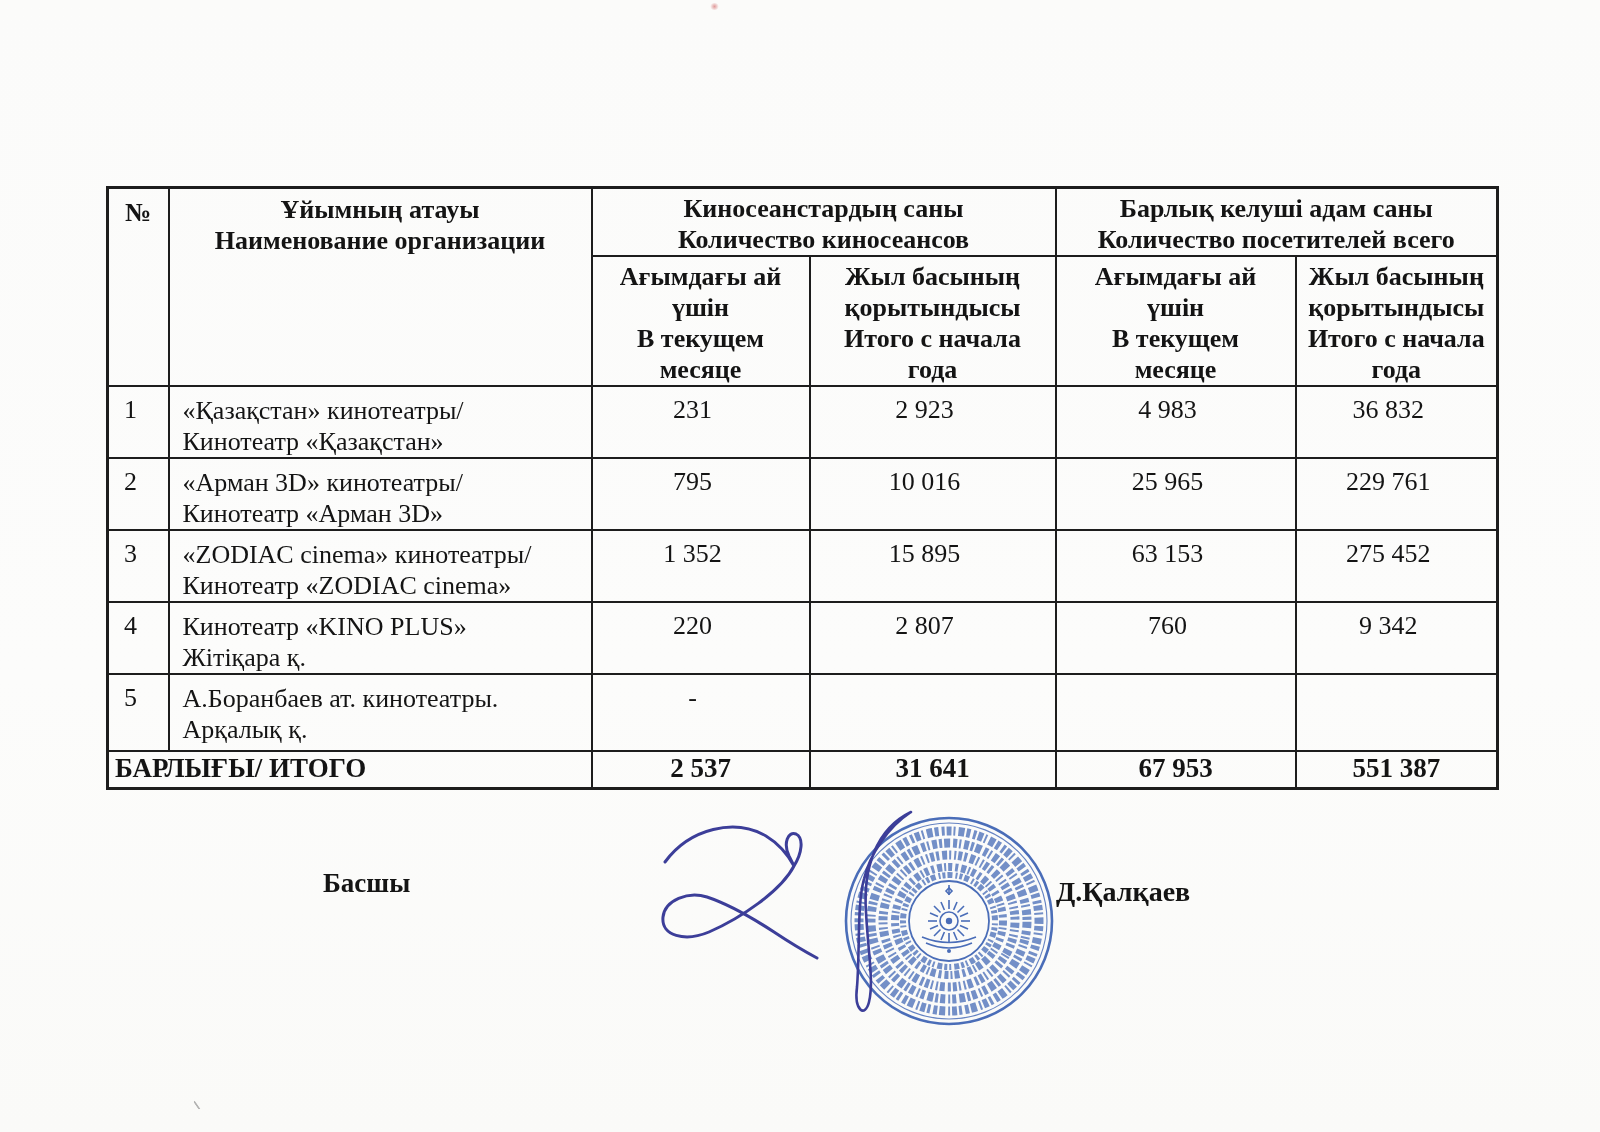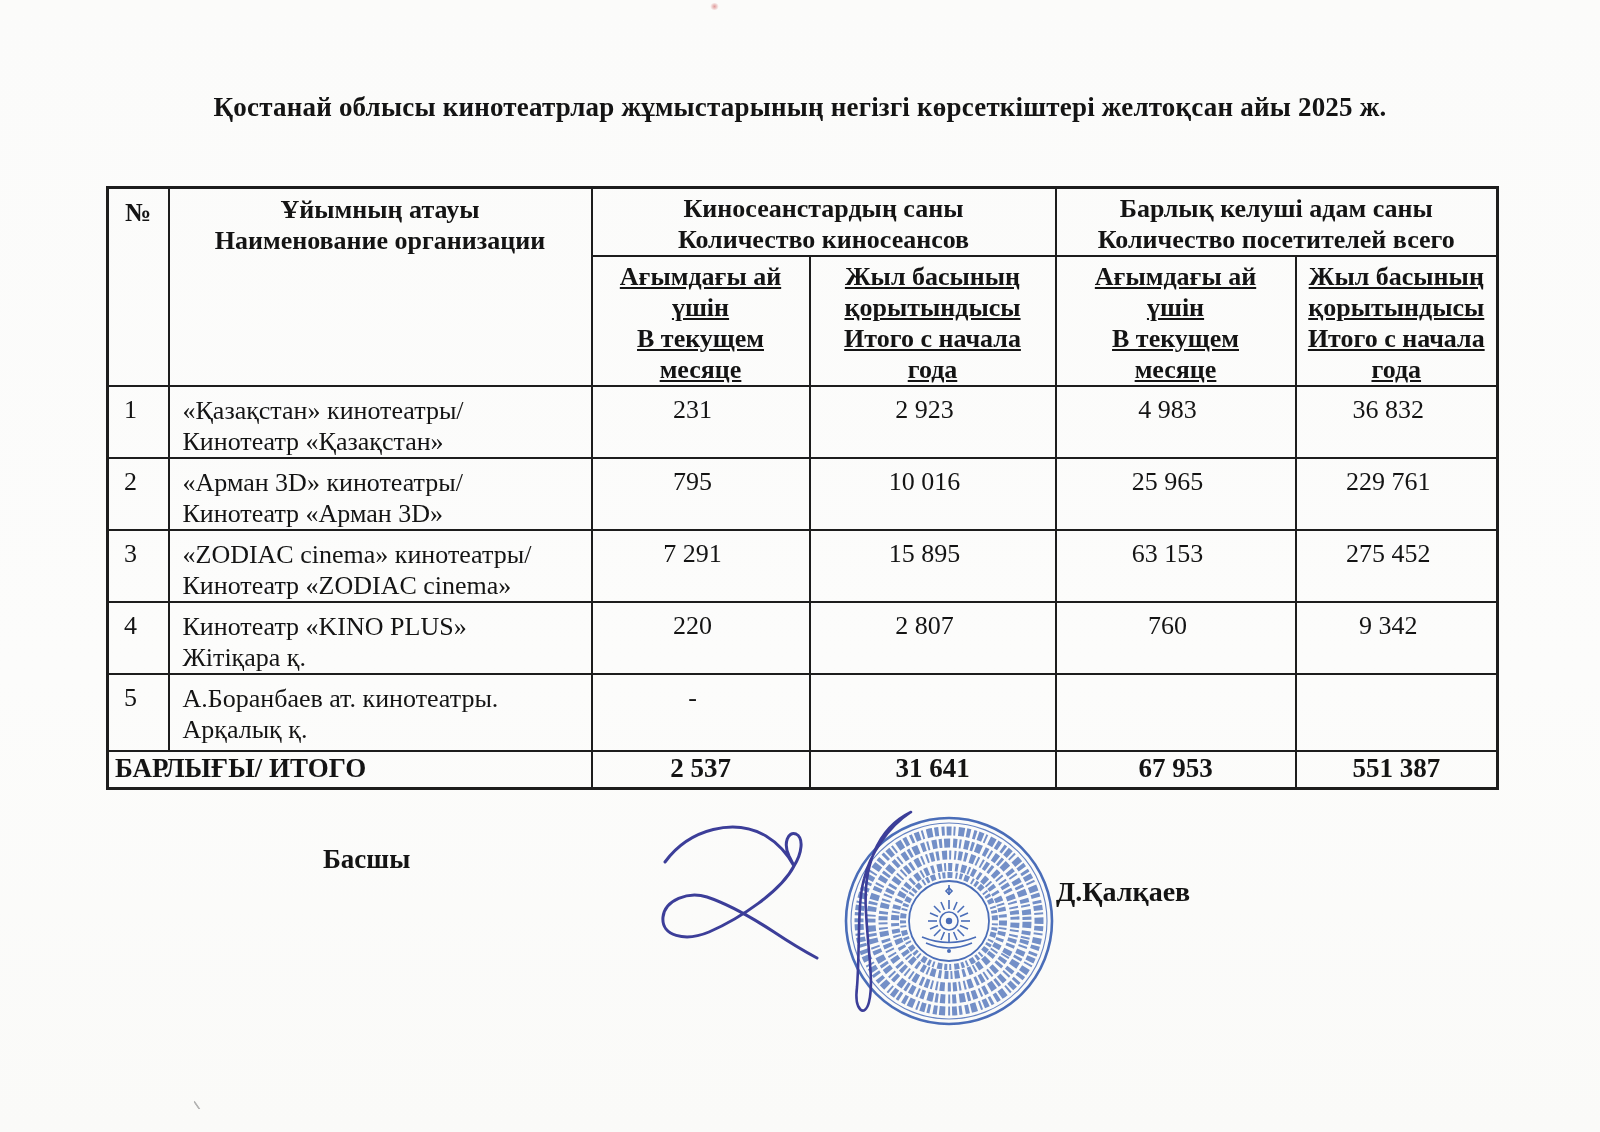--- a/index.html
+++ b/index.html
@@ -37,54 +37,53 @@
     white-space:pre-line;
     overflow:hidden;
   }
   col.w-num{width:61px;}
   col.w-org{width:423px;}
   col.w-c3{width:218px;}
   col.w-c4{width:246px;}
   col.w-c5{width:240px;}
   col.w-c6{width:202px;}
   tr.r-group{height:63px;}
-  tr.r-sub{height:126px;text-decoration:underline;}
+  tr.r-sub{height:126px;}
   tr.row-1{height:63px;}
   tr.row-2{height:64px;}
   tr.row-3{height:61px;}
   tr.row-4{height:63px;}
   tr.row-5{height:77px;}
   tr.r-total{height:37px;}
   th{font-size:26px;font-weight:bold;text-align:center;line-height:31px;padding:4px 2px 0 2px;}
   th.c-num{padding-top:8px;}
   th.c-org{padding-top:5px;}
   td{font-size:26px;line-height:31px;}
   td.c-num{padding:7px 0 0 15px;text-align:left;}
   td.c-org{padding:8px 6px 0 13px;text-align:left;}
   td.c-val{padding:7px 18px 0 2px;text-align:center;}
   tr.r-total td{
     vertical-align:middle;font-weight:bold;font-size:27px;line-height:1;
     padding:2px 2px 4px 2px;
   }
   tr.r-total td.t-label{text-align:left;padding-left:6px;}
   tr.r-total td.c-val{text-align:center;}
   
-  .role{position:absolute;left:323px;top:844px;font-size:27px;font-weight:bold;}
+  .role{position:absolute;left:323px;top:868px;font-size:27px;font-weight:bold;}
   .name{position:absolute;left:1056px;top:876px;font-size:28px;font-weight:bold;z-index:4;}
   svg.stamp{position:absolute;left:840px;top:810px;z-index:2;}
   svg.ink{position:absolute;left:630px;top:798px;z-index:3;}
 </style>
 </head>
 <body>
 
 <div class="page">
 
   <div class="artifact-dot"></div>
 
-  <h1 class="title">Қостанай облысы кинотеатрлар жұмыстарының негізгі көрсеткіштері желтоқсан айы 2025 ж.</h1>
 
   <table class="report">
     <colgroup>
       <col class="w-num">
         <col class="w-org">
         <col class="w-c3">
         <col class="w-c4">
         <col class="w-c5">
         <col class="w-c6">
     </colgroup>
@@ -133,21 +132,21 @@
 Кинотеатр «Арман 3D»</td>
         <td class="c-val">795</td>
         <td class="c-val">10 016</td>
         <td class="c-val">25 965</td>
         <td class="c-val">229 761</td>
       </tr>
       <tr class="row-3">
         <td class="c-num">3</td>
         <td class="c-org">«ZODIAC cinema» кинотеатры/
 Кинотеатр «ZODIAC cinema»</td>
-        <td class="c-val">7 291</td>
+        <td class="c-val">1 352</td>
         <td class="c-val">15 895</td>
         <td class="c-val">63 153</td>
         <td class="c-val">275 452</td>
       </tr>
       <tr class="row-4">
         <td class="c-num">4</td>
         <td class="c-org">Кинотеатр «KINO PLUS»
 Жітіқара қ.</td>
         <td class="c-val">220</td>
         <td class="c-val">2 807</td>

